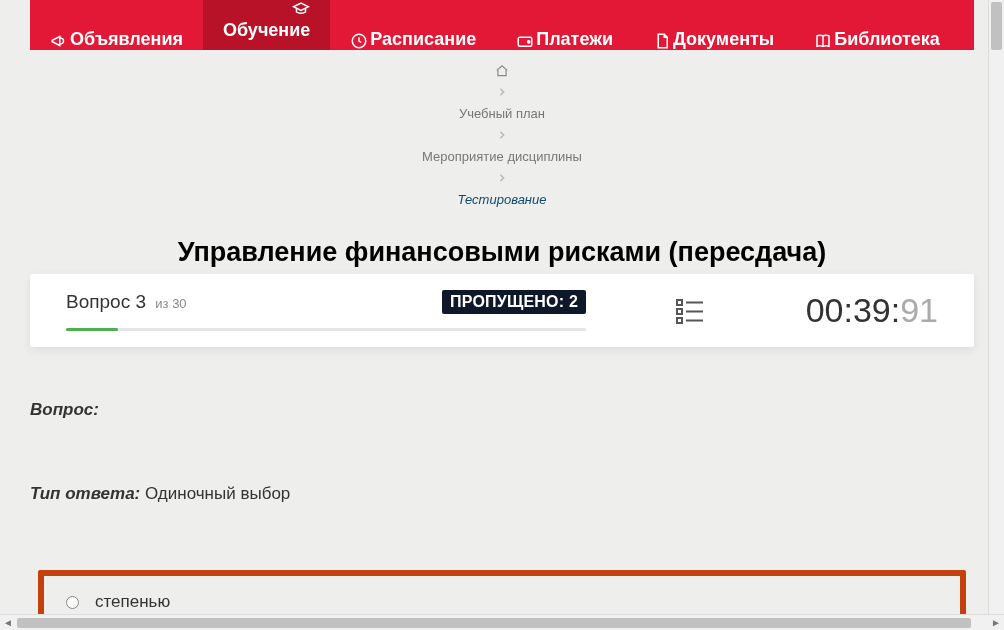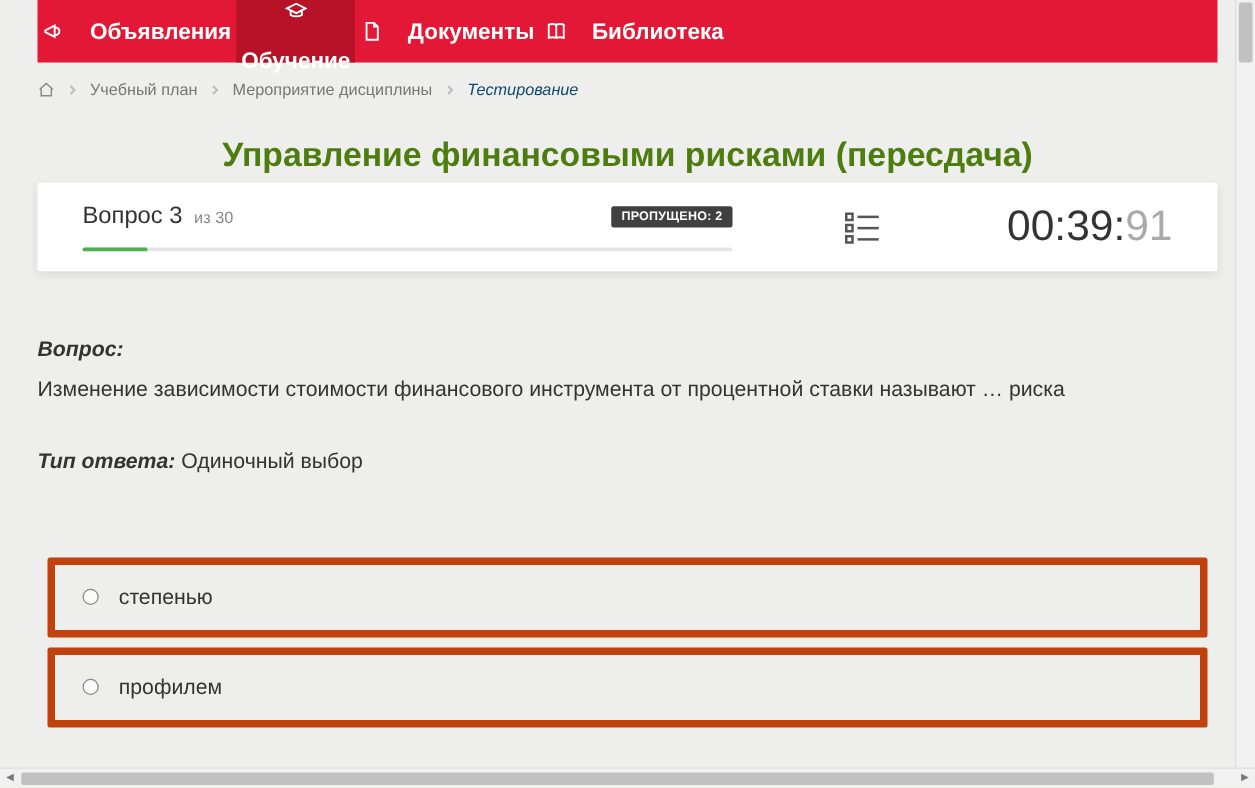--- a/index.html
+++ b/index.html
@@ -23,58 +23,59 @@
 
   
   .navbar {
     background: #e31836;
     display: flex;
     height: 50px;
     align-items: stretch;
   }
   .nav-item {
     display: flex;
-    align-items: center;
-    padding: 0 4px;
+    align-items: flex-end;
+    padding: 0 20px;
     color: #fff;
     font-size: 18px;
     font-weight: 600;
-    gap: 20px;
+    gap: 2px;
     cursor: pointer;
   }
   .nav-item.active {
     background: #b81228;
     flex-direction: column;
   }
   .nav-icon {
     display: inline-flex;
     width: 18px; height: 18px;
   }
   .nav-icon svg { width: 18px; height: 18px; }
 
   
   .breadcrumb {
     display: flex;
     align-items: center;
     gap: 10px;
     padding: 14px 0;
     font-size: 13px;
     color: #777;
+    flex-direction: column;
   }
   .breadcrumb .home-icon { width: 14px; height: 14px; display:inline-flex; }
   .breadcrumb .home-icon svg { width:14px; height:14px; stroke:#888; }
   .breadcrumb .sep { width:8px; height:8px; display:inline-flex; }
   .breadcrumb .sep svg { width:8px; height:8px; }
   .breadcrumb .crumb { cursor: pointer; }
   .breadcrumb .crumb.current { color: #0c4a6e; cursor: default; font-style: italic; }
 
   
   .page-title {
     text-align: center;
-    color: #4d7c0f;
+    color: #000000;
     font-size: 27px;
     font-weight: 700;
     padding: 16px 0 6px 0;
   }
 
   
   .q-header {
     background: #fff;
     box-shadow: 0 3px 8px rgba(0,0,0,0.08);
     border-radius: 2px;
@@ -94,23 +95,23 @@
   .q-num {
     font-size: 19px;
     color: #333;
   }
   .q-num .total {
     font-size: 13px;
     color: #888;
     margin-left: 4px;
   }
   .skipped-badge {
-    background: #404040;
+    background: #0f172a;
     color: #fff;
-    font-size: 10px;
+    font-size: 16px;
     font-weight: 700;
     padding: 3px 8px;
     border-radius: 2px;
     letter-spacing: 0.2px;
   }
   .progress-track {
     margin-top: 14px;
     height: 3px;
     width: 100%;
     background: #e5e5e5;
@@ -151,21 +152,21 @@
     color: #333;
     font-size: 17px;
     line-height: 1.5;
   }
   .q-label {
     font-weight: 700;
     font-style: italic;
     margin-top: 12px;
   }
   .q-type-block {
-    margin-top: 32px;
+    margin-top: 58px;
   }
   .q-type-label {
     font-weight: 700;
     font-style: italic;
   }
 
   
   .options {
     margin-top: 64px;
     padding: 0 8px;
@@ -248,20 +249,38 @@
         <span>Объявления</span>
       </div>
       <div class="nav-item active">
         <span class="nav-icon">
           <svg viewBox="0 0 24 24" fill="none" stroke="#fff" stroke-width="2">
               <path d="M2 9l10-5 10 5-10 5L2 9z"></path>
               <path d="M6 11v5c3 2 9 2 12 0v-5"></path>
             </svg>
         </span>
         <span>Обучение</span>
+      </div>
+      <div class="nav-item">
+        <span class="nav-icon">
+          <svg viewBox="0 0 24 24" fill="none" stroke="#fff" stroke-width="2">
+              <circle cx="12" cy="12" r="9"></circle>
+              <path d="M12 7v5l3 2"></path>
+            </svg>
+        </span>
+        <span>Расписание</span>
+      </div>
+      <div class="nav-item">
+        <span class="nav-icon">
+          <svg viewBox="0 0 24 24" fill="none" stroke="#fff" stroke-width="2">
+              <rect x="3" y="7" width="18" height="12" rx="2"></rect>
+              <circle cx="17" cy="13" r="1.5" fill="#fff"></circle>
+            </svg>
+        </span>
+        <span>Платежи</span>
       </div>
       <div class="nav-item">
         <span class="nav-icon">
           <svg viewBox="0 0 24 24" fill="none" stroke="#fff" stroke-width="2">
               <path d="M7 3h8l4 4v14H7z"></path>
               <path d="M15 3v4h4"></path>
             </svg>
         </span>
         <span>Документы</span>
       </div>
@@ -334,21 +353,20 @@
       <div class="timer">
         <span>00:39:</span>
           <span class="sec">91</span>
       </div>
     </div>
 
     <div class="q-body">
       <div>
         <span class="q-label">Вопрос:</span>
       </div>
-      <div style="margin-top:6px;">Изменение зависимости стоимости финансового инструмента от процентной ставки называют … риска</div>
 
       <div class="q-type-block">
         <span class="q-type-label">Тип ответа:</span>
         <span>Одиночный выбор</span>
       </div>
     </div>
 
     <div class="options">
       <div class="option">
         <span class="option-radio"></span>

